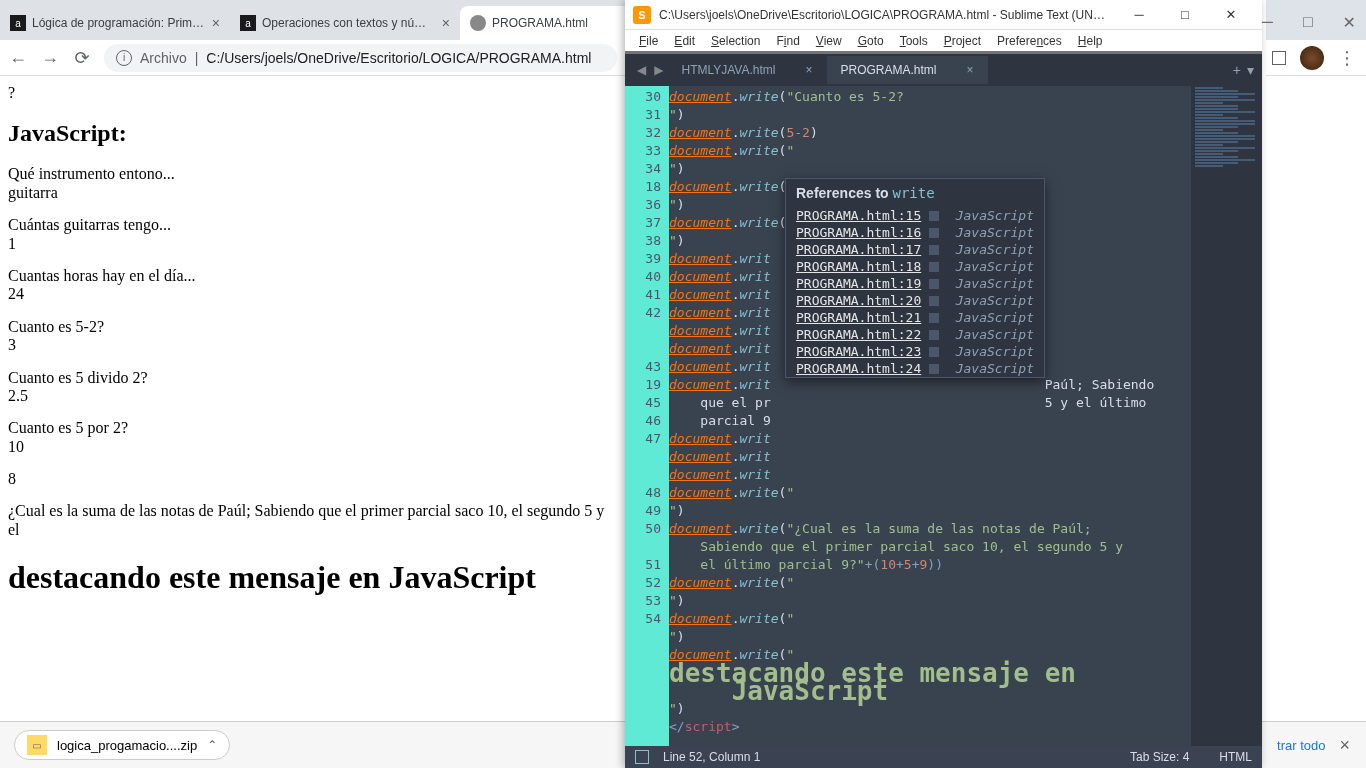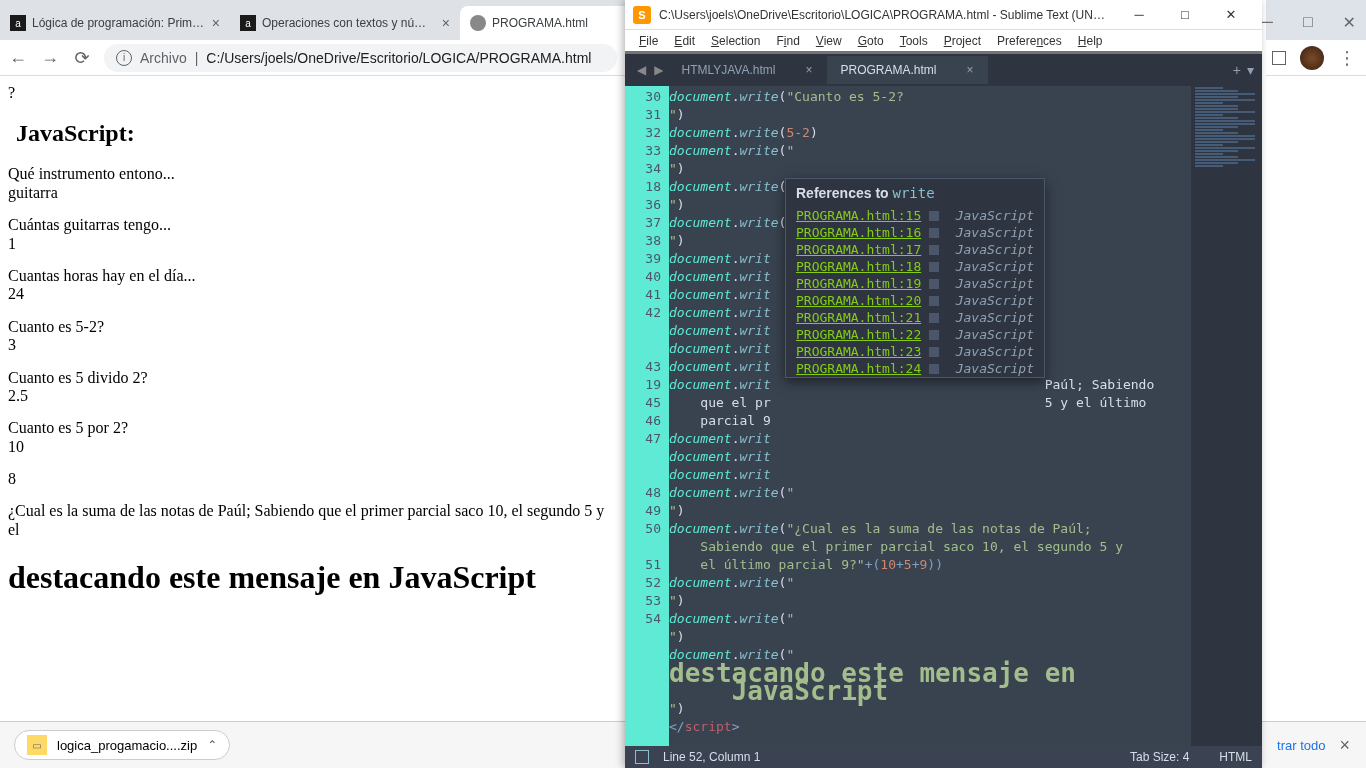--- a/index.html
+++ b/index.html
@@ -28,21 +28,21 @@
 .chrome-url-bar .sep { color: #5f6368; }
 
 
 .chrome-right-tools { position: absolute; right: 0; top: 40px; width: 100px; height: 36px; background: #fff; border-bottom: 1px solid #dadce0; display: flex; align-items: center; justify-content: flex-end; padding-right: 10px; gap: 14px; }
 .chrome-right-tools .avatar { width: 24px; height: 24px; border-radius: 50%; background: radial-gradient(#7a4a2a, #3a2010); }
 .chrome-right-tools .dots { color: #5f6368; font-size: 18px; }
 .chrome-right-tools .sq { width: 14px; height: 14px; border: 1.5px solid #5f6368; }
 
 
 .page-content { position: absolute; left: 0; top: 76px; width: 625px; height: 645px; background: #fff; padding: 8px; font-family: "Times New Roman", serif; font-size: 16px; color: #000; overflow: hidden; }
-.page-content h2.jsh { font-size: 24px; font-weight: bold; margin: 18px 8px; }
+.page-content h2.jsh { font-size: 24px; font-weight: bold; margin: 18px 0; }
 .page-content p { margin: 0; line-height: 1.15; }
 .page-content .blk { margin: 14px 0; }
 .page-content h1.dest { font-size: 32px; font-weight: bold; margin: 20px 0; }
 
 
 .download-shelf { position: absolute; left: 0; bottom: 0; width: 625px; height: 47px; background: #f6f6f6; border-top: 1px solid #ccc; display: flex; align-items: center; padding: 0 14px; gap: 8px; }
 .dl-item { display: flex; align-items: center; gap: 10px; border: 1px solid #ccc; border-radius: 16px; padding: 4px 12px; background: #fff; }
 .dl-icon { width: 20px; height: 20px; background: #ffd966; display: flex; align-items: center; justify-content: center; font-size: 10px; color: #666; }
 .dl-caret { color: #5f6368; font-size: 12px; }
 .show-all-right { position: absolute; right: 0; bottom: 0; width: 105px; height: 47px; background: #f6f6f6; border-top: 1px solid #ccc; display: flex; align-items: center; justify-content: center; gap: 14px; }
@@ -67,35 +67,35 @@
 .subl-tab { height: 28px; display: flex; align-items: center; padding: 0 14px; font-size: 12px; gap: 30px; }
 .subl-tab.inactive { color: #8fa1b3; background: #2e3440; }
 .subl-tab.active { color: #d8dee9; background: #394350; }
 .subl-tab .x { color: #8fa1b3; }
 .subl-tabs .right { margin-left: auto; display: flex; gap: 6px; padding-right: 8px; color: #8fa1b3; font-size: 14px; }
 
 .subl-editor { flex: 1; display: flex; background: #394350; position: relative; overflow: hidden; }
 .gutter { width: 44px; background: #5eead4; padding-top: 2px; text-align: right; color: #4c566a; font-family: Consolas, monospace; font-size: 13px; line-height: 18px; }
 .gutter .ln { padding-right: 8px; }
 .code { flex: 1; padding-top: 2px; font-family: Consolas, monospace; font-size: 13px; line-height: 18px; color: #d8dee9; white-space: pre; }
-.code .doc { color: #5eead4; font-style: italic; }
+.code .doc { color: #f97316; font-style: italic; text-decoration: underline; }
 .code .wr { color: #88c0d0; font-style: italic; }
 .code .str { color: #a3be8c; }
 .code .num { color: #d08770; }
 .code .punct { color: #d8dee9; }
 .code .op { color: #81a1c1; }
 .code .tag { color: #bf616a; }
 
 
 .ref-popup { position: absolute; left: 160px; top: 92px; width: 260px; background: #2e3440; border: 1px solid #4c566a; box-shadow: 0 4px 12px rgba(0,0,0,.5); z-index: 5; }
 .ref-popup .hdr { padding: 6px 10px; font-size: 14px; color: #d8dee9; }
 .ref-popup .hdr .rt { font-weight: bold; }
 .ref-popup .hdr .sym { font-family: Consolas, monospace; color: #88c0d0; }
 .ref-popup .row { display: flex; align-items: center; padding: 1px 10px; font-family: Consolas, monospace; font-size: 13px; color: #81a1c1; gap: 8px; }
-.ref-popup .row .link { color: #84cc16; text-decoration: underline; flex: 0 0 auto; }
+.ref-popup .row .link { color: #e5e5e5; text-decoration: underline; flex: 0 0 auto; }
 .ref-popup .row .box { width: 10px; height: 10px; background: #4c566a; }
 .ref-popup .row .lang { color: #8fa1b3; font-style: italic; margin-left: auto; }
 
 
 .minimap { position: absolute; right: 0; top: 0; width: 72px; height: 100%; background: #2e3440; border-left: 1px solid #3b4252; }
 .minimap .mini-line { height: 2px; margin: 1px 4px; background: #5e81ac; opacity: .5; }
 .minimap .mini-line.s { width: 40%; }
 .minimap .mini-line.m { width: 60%; }
 .minimap .mini-line.l { width: 85%; }
 

